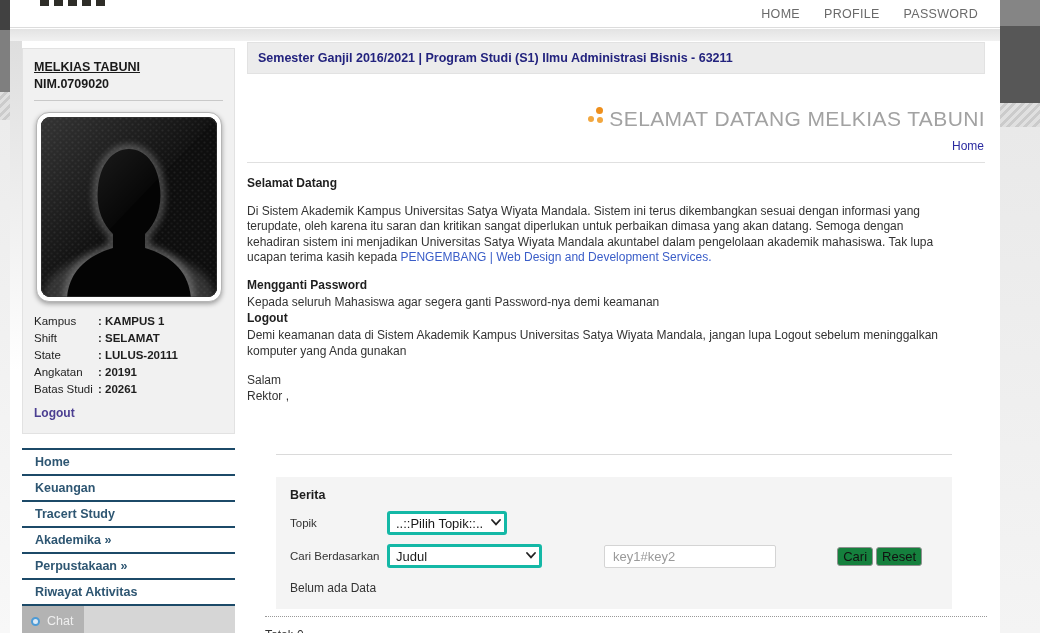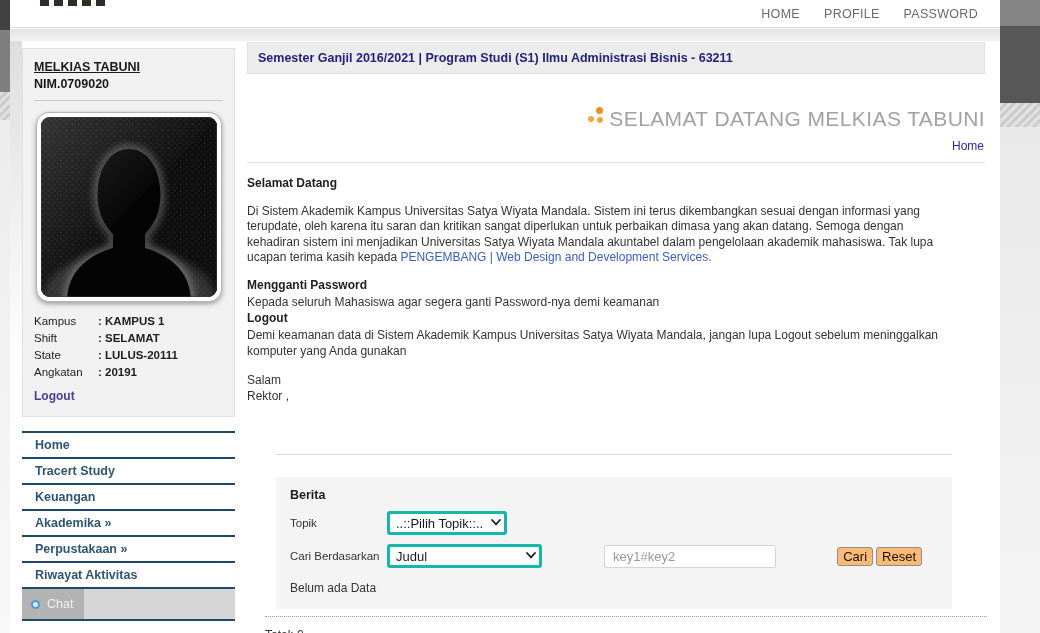--- a/index.html
+++ b/index.html
@@ -87,21 +87,21 @@
   .sel-wrap { position:relative; display:inline-block; }
   .sel-wrap select { appearance:none; -webkit-appearance:none; border:3px solid #14b8a6; border-radius:3px;
     background:#fff; font-family:inherit; font-size:13px; color:#1a1a1a; height:24px; padding:2px 20px 2px 6px; }
   .sel-topik select { width:120px; }
   .sel-cari  select { width:155px; }
   .sel-caret { position:absolute; right:6px; top:8px; pointer-events:none; }
   .keyword-input { width:172px; height:23px; margin-left:62px; border:1px solid #d4d4d4; border-radius:2px;
     padding:2px 8px; font-family:inherit; font-size:13px; color:#333; }
   .keyword-input::placeholder { color:#9a9a9a; }
   .btn-group { margin-left:auto; margin-right:16px; display:flex; gap:3px; }
-  .btn { font-family:inherit; font-size:13px; color:#111; background:#fdba74; border:1px solid #8f8f8f;
+  .btn { font-family:inherit; font-size:13px; color:#111; background:#15803d; border:1px solid #8f8f8f;
     border-radius:3px; padding:1px 5px; cursor:pointer; }
   .empty-row { margin-top:13px; font-size:12px; color:#333; }
 
   .dotted { border:0; border-top:1px dotted #999; margin:7px 0 0 18px; width:722px; }
   .total { margin:11px 0 0 18px; font-size:12px; color:#333; }
 </style>
 </head>
 <body>
 
 <div class="edge edge-left">
@@ -175,28 +175,32 @@
           <span class="dvalue">: SELAMAT</span>
         </div>
         <div class="drow">
           <span class="dlabel">State</span>
           <span class="dvalue">: LULUS-20111</span>
         </div>
         <div class="drow">
           <span class="dlabel">Angkatan</span>
           <span class="dvalue">: 20191</span>
         </div>
+        <div class="drow">
+          <span class="dlabel">Batas Studi</span>
+          <span class="dvalue">: 20261</span>
+        </div>
       </div>
       <a class="logout-link">Logout</a>
     </div>
 
     <div class="menu">
       <a>Home</a>
+      <a>Keuangan</a>
       <a>Tracert Study</a>
-      <a>Keuangan</a>
       <a>Akademika »</a>
       <a>Perpustakaan »</a>
       <a>Riwayat Aktivitas</a>
       <div class="chat-row">
         <div class="chat-btn">
           <span class="chat-ico"></span>
           <span class="chat-label">Chat</span>
         </div>
       </div>
     </div>

